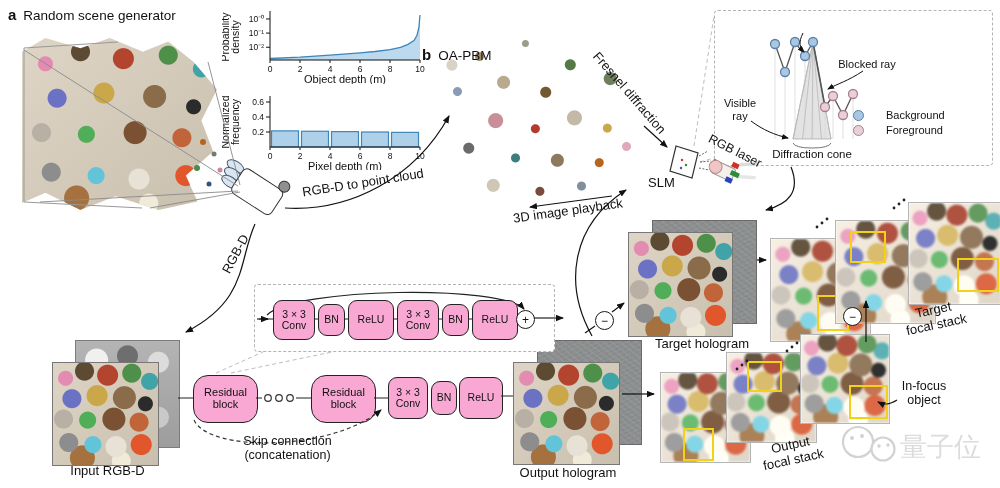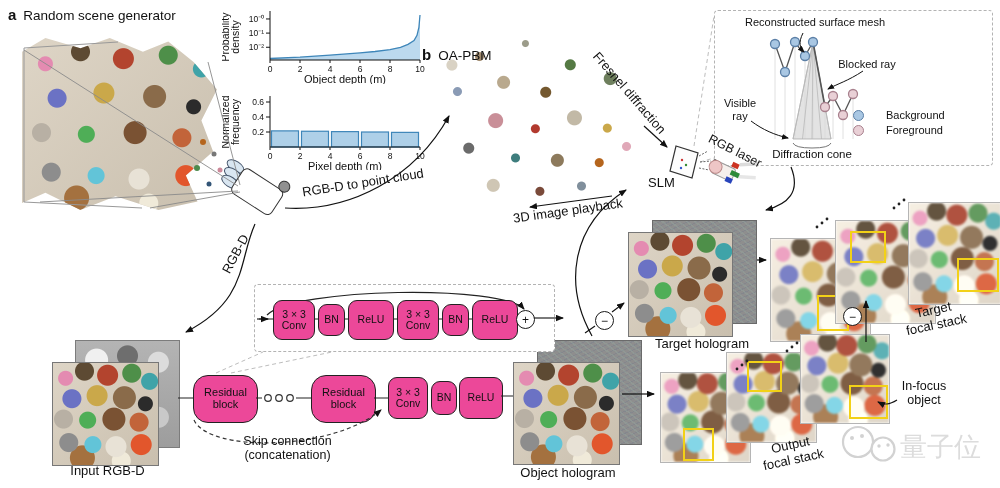--- a/index.html
+++ b/index.html
@@ -70,21 +70,21 @@
     radial-gradient(circle at 18% 64%, #6b6b6b 0 5px, rgba(0,0,0,0) 6px),
     radial-gradient(circle at 38% 70%, #3e7d7d 0 4px, rgba(0,0,0,0) 5px),
     radial-gradient(circle at 56% 72%, #8d7a5c 0 6px, rgba(0,0,0,0) 7px),
     radial-gradient(circle at 74% 74%, #b5651d 0 4px, rgba(0,0,0,0) 5px),
     radial-gradient(circle at 28% 84%, #cfc6b4 0 6px, rgba(0,0,0,0) 7px),
     radial-gradient(circle at 48% 88%, #7a4a3a 0 4px, rgba(0,0,0,0) 5px),
     radial-gradient(circle at 66% 86%, #808f9c 0 4px, rgba(0,0,0,0) 5px),
     radial-gradient(circle at 86% 66%, #e0a8b8 0 4px, rgba(0,0,0,0) 5px),
     radial-gradient(circle at 12% 20%, #d9d2c4 0 5px, rgba(0,0,0,0) 6px);}
   .nbox{position:absolute;display:flex;align-items:center;justify-content:center;text-align:center;
-    background:#ec4899;border:1.4px solid #222;z-index:20;font-size:10.5px;line-height:1.08;color:#111;}
+    background:#f9a8d4;border:1.4px solid #222;z-index:20;font-size:10.5px;line-height:1.08;color:#111;}
   .rbox{border-radius:15px;font-size:11px;}
   .sbox{border-radius:9px;}
   .dashedbox{position:absolute;border:1.2px dashed #b3b3b3;border-radius:4px;background:#fff;}
   .circ-op{position:absolute;width:17px;height:17px;border:1.3px solid #1a1a1a;border-radius:50%;
     background:#fff;display:flex;align-items:center;justify-content:center;font-size:12px;z-index:46;}
   .ovl{position:absolute;left:0;top:0;z-index:40;pointer-events:none;}
   .cam{position:absolute;left:214px;top:152px;width:78px;height:74px;transform:rotate(33deg);z-index:6;}
   .cam .lens{position:absolute;width:18px;height:9px;border:1px solid #44546a;border-radius:50%;background:#d9e6f1;}
   .cam .body{position:absolute;left:20px;top:22px;width:46px;height:28px;background:#fff;border:1.5px solid #333;border-radius:6px;}
   .cam .btn{position:absolute;left:58px;top:12px;width:10px;height:10px;border-radius:50%;background:#909090;border:1px solid #333;}
@@ -211,21 +211,20 @@
         <circle cx="98" cy="31" r="4.5" fill="#a9c7e3" stroke="#5b7fa6" stroke-width="1.3"></circle>
         <circle cx="110" cy="96" r="4.5" fill="#e9d0d6" stroke="#a8808d" stroke-width="1.3"></circle>
         <circle cx="118" cy="85" r="4.5" fill="#e9d0d6" stroke="#a8808d" stroke-width="1.3"></circle>
         <circle cx="128" cy="104" r="4.5" fill="#e9d0d6" stroke="#a8808d" stroke-width="1.3"></circle>
         <circle cx="138" cy="83" r="4.5" fill="#e9d0d6" stroke="#a8808d" stroke-width="1.3"></circle>
         <path d="M 78 132 Q 80 137 97 137 Q 114 137 116 132" fill="none" stroke="#777" stroke-width="1"></path>
         <path d="M 88 22 C 83 32, 85 37, 89 41" fill="none" stroke="#111" stroke-width="1" marker-end="url(#ah3)"></path>
         <path d="M 148 60 C 133 70, 122 73, 113 78" fill="none" stroke="#111" stroke-width="1" marker-end="url(#ah3)"></path>
         <path d="M 36 110 C 48 119, 60 124, 73 127" fill="none" stroke="#111" stroke-width="1" marker-end="url(#ah3)"></path>
       </svg>
-    <div class="inset-lbl" style="left:0px;top:5px;width:200px;">Reconstructed surface mesh</div>
     <div class="inset-lbl" style="left:119px;top:47px;width:66px;">Blocked ray</div>
     <div class="inset-lbl" style="left:2px;top:86px;width:46px;">Visible ray</div>
     <div class="inset-lbl" style="left:30px;top:137px;width:134px;font-size:11.5px;">Diffraction cone</div>
     <div class="abs" style="left:138px;top:98px;z-index:12;">
       <div class="legend-row">
         <span class="legend-dot" style="background: rgb(169, 199, 227); border-color: rgb(91, 127, 166);"></span>
         <span>Background</span>
       </div>
       <div class="legend-row">
         <span class="legend-dot" style="background: rgb(233, 208, 214); border-color: rgb(168, 128, 141);"></span>
@@ -264,21 +263,21 @@
   <div class="nbox sbox" style="left:431px;top:381px;width:24px;height:32px;">BN</div>
   <div class="nbox sbox" style="left:459px;top:377px;width:42px;height:40px;">ReLU</div>
 
   <div class="lbl" style="left:225px;top:434px;width:125px;font-size:12.5px;">
     <span style="display:block;">Skip connection</span>
     <span style="display:block;">(concatenation)</span>
   </div>
 
   <div class="photo holo" style="left:537px;top:340px;width:103px;height:103px;z-index:5;"></div>
   <div class="photo colorful" style="left:513px;top:362px;width:105px;height:101px;z-index:6;"></div>
-  <div class="lbl" style="left:508px;top:466px;width:120px;">Object hologram</div>
+  <div class="lbl" style="left:508px;top:466px;width:120px;">Output hologram</div>
 
   <div class="photo holo" style="left:652px;top:220px;width:103px;height:102px;z-index:5;"></div>
   <div class="photo colorful" style="left:628px;top:232px;width:103px;height:103px;z-index:6;"></div>
   <div class="lbl" style="left:638px;top:337px;width:128px;">Target hologram</div>
 
   <div class="circ-op" style="left:595px;top:311px;">−</div>
   <div class="circ-op" style="left:843px;top:307px;">−</div>
 
   <div class="stackimg" style="left:770px;top:238px;width:99px;height:102px;z-index:5;">
     <div class="bg colorful"></div>

